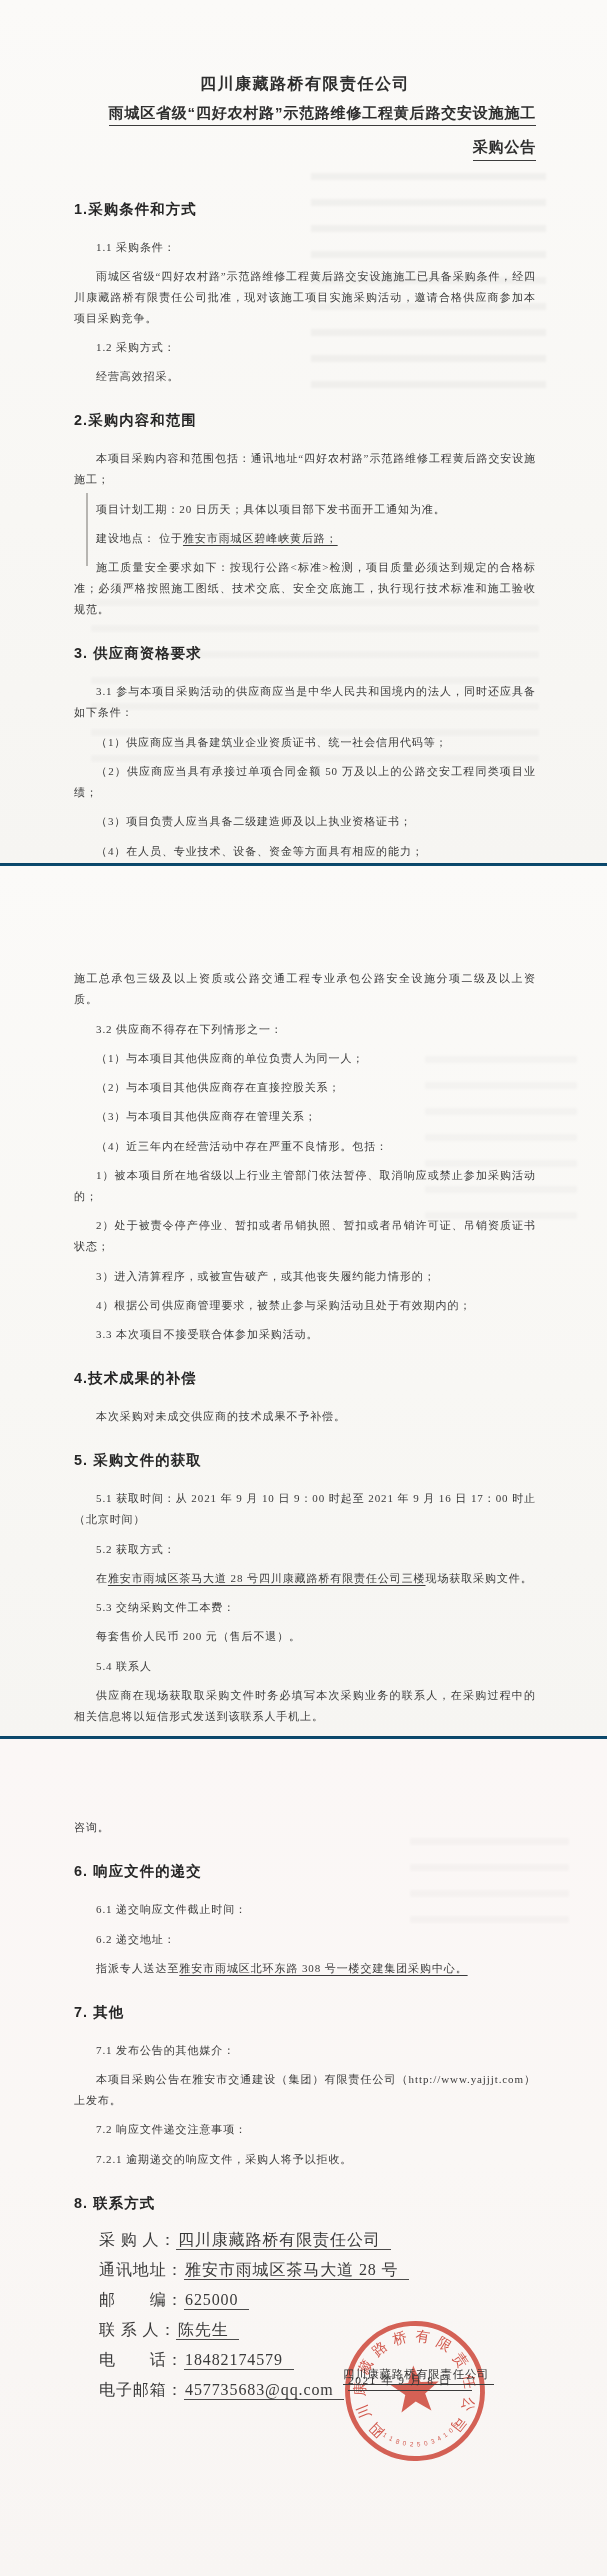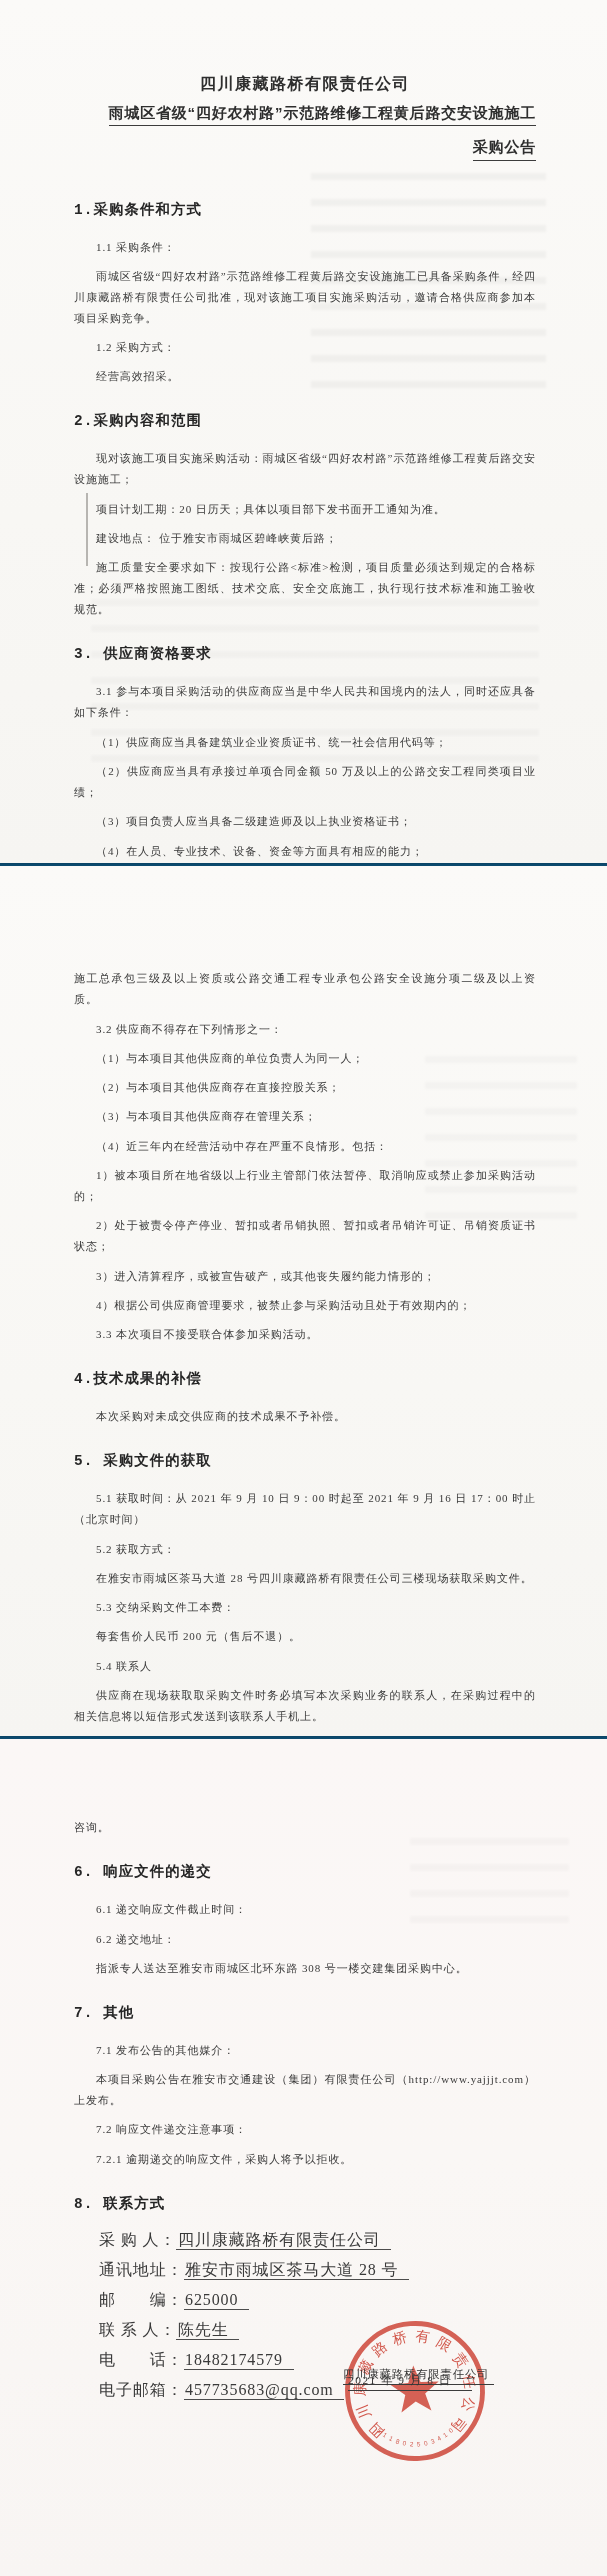--- a/index.html
+++ b/index.html
@@ -13,25 +13,25 @@
   .page3{height:837px;margin-top:3px;background:linear-gradient(180deg,#fbf7f6 0%,#faf7f5 50%,#f8f5f3 100%);}
   .content{padding:0 71px 0 74px;}
   
   .title-block{padding-top:74px;}
   .t-company{text-align:center;font-family:"Liberation Sans",sans-serif;font-weight:600;
              font-size:16px;letter-spacing:1.5px;color:#2e2e2e;}
   .t-line{text-align:right;margin-top:9px;font-family:"Liberation Sans",sans-serif;
           font-weight:600;font-size:15px;letter-spacing:0.8px;color:#2e2e2e;}
   .uline{display:inline-block;border-bottom:1.5px solid #3c3c3c;padding-bottom:2.3px;}
   
-  .h2{font-family:Liberation Mono, monospace;font-weight:700;font-size:14.4px;
+  .h2{font-family:Liberation Sans, sans-serif;font-weight:700;font-size:14.4px;
       color:#262626;letter-spacing:1.1px;margin:24px 0 18px 0;}
   .p{font-size:11px;line-height:21px;letter-spacing:0.9px;text-align:justify;margin:8.3px 0;}
   .ind{text-indent:2em;}
-  .u{text-underline-offset:3px;text-decoration-thickness:0.8px;}
+  .u{text-decoration:underline;text-underline-offset:3px;text-decoration-thickness:0.8px;}
   
   .crow{margin:12px 0;font-size:16px;letter-spacing:0.9px;margin-left:25px;line-height:18px;}
   .crow .val{border-bottom:0.8px solid #4c4c4c;padding:0 10.6px 0.8px 1.5px;}
   
   .pen-line{position:absolute;left:86px;top:493px;width:1.5px;height:73px;
             background:rgba(130,128,122,.55);}
   .ghost{position:absolute;opacity:.5;filter:blur(1.2px);pointer-events:none;
          background:repeating-linear-gradient(180deg,rgba(125,125,125,.14) 0 6.8px,transparent 6.8px 26px);}
   .g1{left:311px;top:173px;width:235px;height:220px;}
   .g2{left:91px;top:599px;width:448px;height:175px;opacity:.3;}
@@ -65,21 +65,21 @@
         </div>
       </div>
 
       <div class="h2" style="margin-top:39px;">1.采购条件和方式</div>
       <p class="p ind">1.1 采购条件：</p>
       <p class="p ind">雨城区省级“四好农村路”示范路维修工程黄后路交安设施施工已具备采购条件，经四川康藏路桥有限责任公司批准，现对该施工项目实施采购活动，邀请合格供应商参加本项目采购竞争。</p>
       <p class="p ind">1.2 采购方式：</p>
       <p class="p ind">经营高效招采。</p>
 
       <div class="h2">2.采购内容和范围</div>
-      <p class="p ind">现对该施工项目实施采购活动：雨城区省级“四好农村路”示范路维修工程黄后路交安设施施工；</p>
+      <p class="p ind">本项目采购内容和范围包括：通讯地址“四好农村路”示范路维修工程黄后路交安设施施工；</p>
       <p class="p ind">项目计划工期：20 日历天；具体以项目部下发书面开工通知为准。</p>
       <p class="p ind"><span>建设地点： 位于</span><span class="u">雅安市雨城区碧峰峡黄后路；</span></p>
       <p class="p ind">施工质量安全要求如下：按现行公路&lt;标准&gt;检测，项目质量必须达到规定的合格标准；必须严格按照施工图纸、技术交底、安全交底施工，执行现行技术标准和施工验收规范。</p>
 
       <div class="h2">3. 供应商资格要求</div>
       <p class="p ind">3.1 参与本项目采购活动的供应商应当是中华人民共和国境内的法人，同时还应具备如下条件：</p>
       <p class="p ind">（1）供应商应当具备建筑业企业资质证书、统一社会信用代码等；</p>
       <p class="p ind">（2）供应商应当具有承接过单项合同金额 50 万及以上的公路交安工程同类项目业绩；</p>
       <p class="p ind">（3）项目负责人应当具备二级建造师及以上执业资格证书；</p>
       <p class="p ind">（4）在人员、专业技术、设备、资金等方面具有相应的能力；</p>

